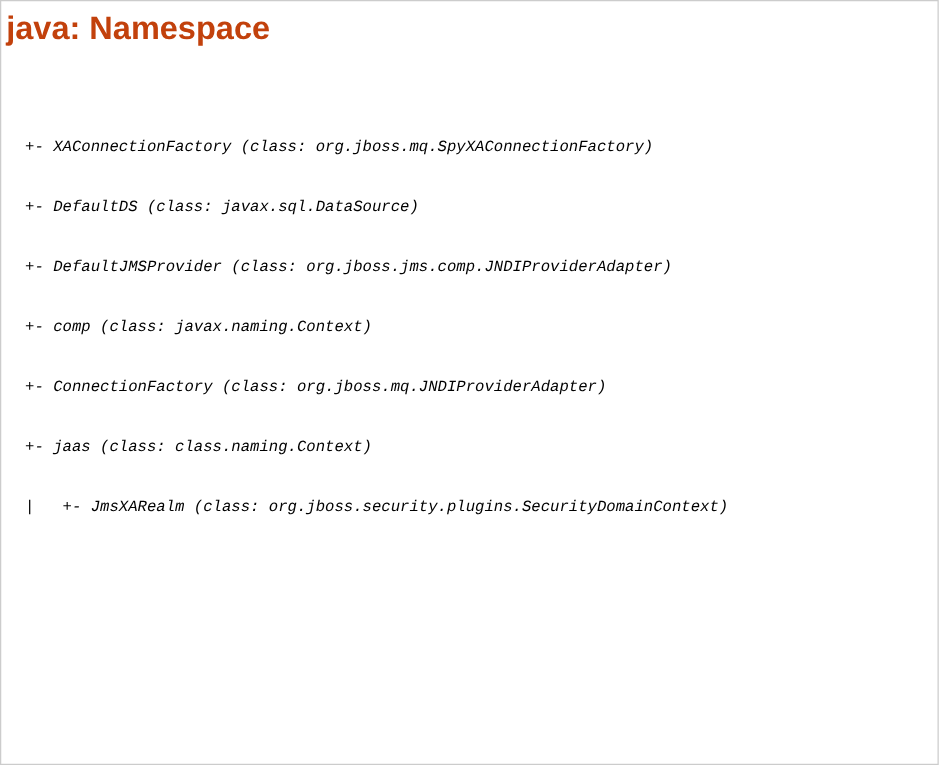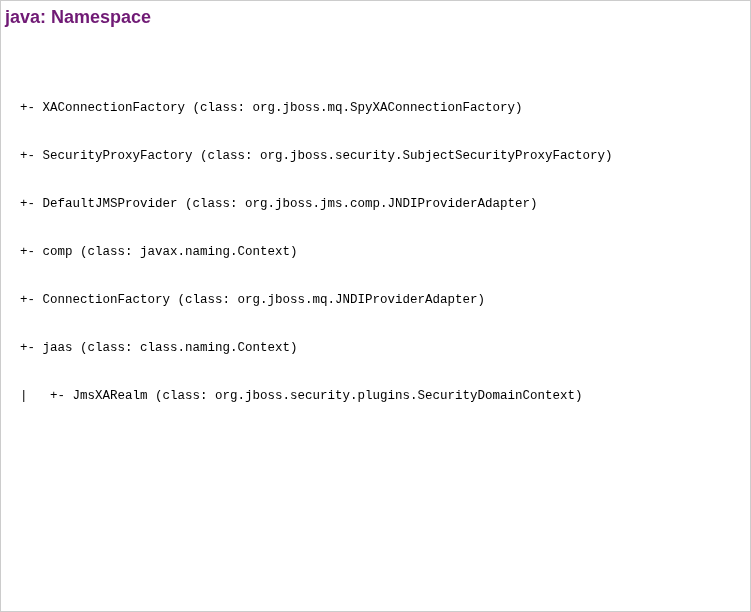--- a/index.html
+++ b/index.html
@@ -12,45 +12,46 @@
       background: #fff;
       border: 1px solid #ccc;
       width: 751px;
       height: 612px;
       overflow: hidden;
     }
     .content {
       padding: 6px 4px;
     }
     h2 {
-      color: #701a75;
-      font-size: 18px;
+      color: #c2410c;
+      font-size: 26px;
       font-weight: bold;
       margin-bottom: 12px;
     }
     .tree {
       font-family: "Courier New", monospace;
       font-size: 12.5px;
       line-height: 16px;
       white-space: pre;
       color: #000;
       margin-top: 40px;
     }
     .line {
       white-space: pre;
+      font-style: italic;
     }
   </style>
 </head>
 <body>
 
 <div class="content">
   <h2>java: Namespace</h2>
   <div class="tree">
     <div class="line">  +- XAConnectionFactory (class: org.jboss.mq.SpyXAConnectionFactory)</div>
-    <div class="line">  +- SecurityProxyFactory (class: org.jboss.security.SubjectSecurityProxyFactory)</div>
+    <div class="line">  +- DefaultDS (class: javax.sql.DataSource)</div>
     <div class="line">  +- DefaultJMSProvider (class: org.jboss.jms.comp.JNDIProviderAdapter)</div>
     <div class="line">  +- comp (class: javax.naming.Context)</div>
     <div class="line">  +- ConnectionFactory (class: org.jboss.mq.JNDIProviderAdapter)</div>
     <div class="line">  +- jaas (class: class.naming.Context)</div>
     <div class="line">  |   +- JmsXARealm (class: org.jboss.security.plugins.SecurityDomainContext)</div>
     
     
     
     
     

